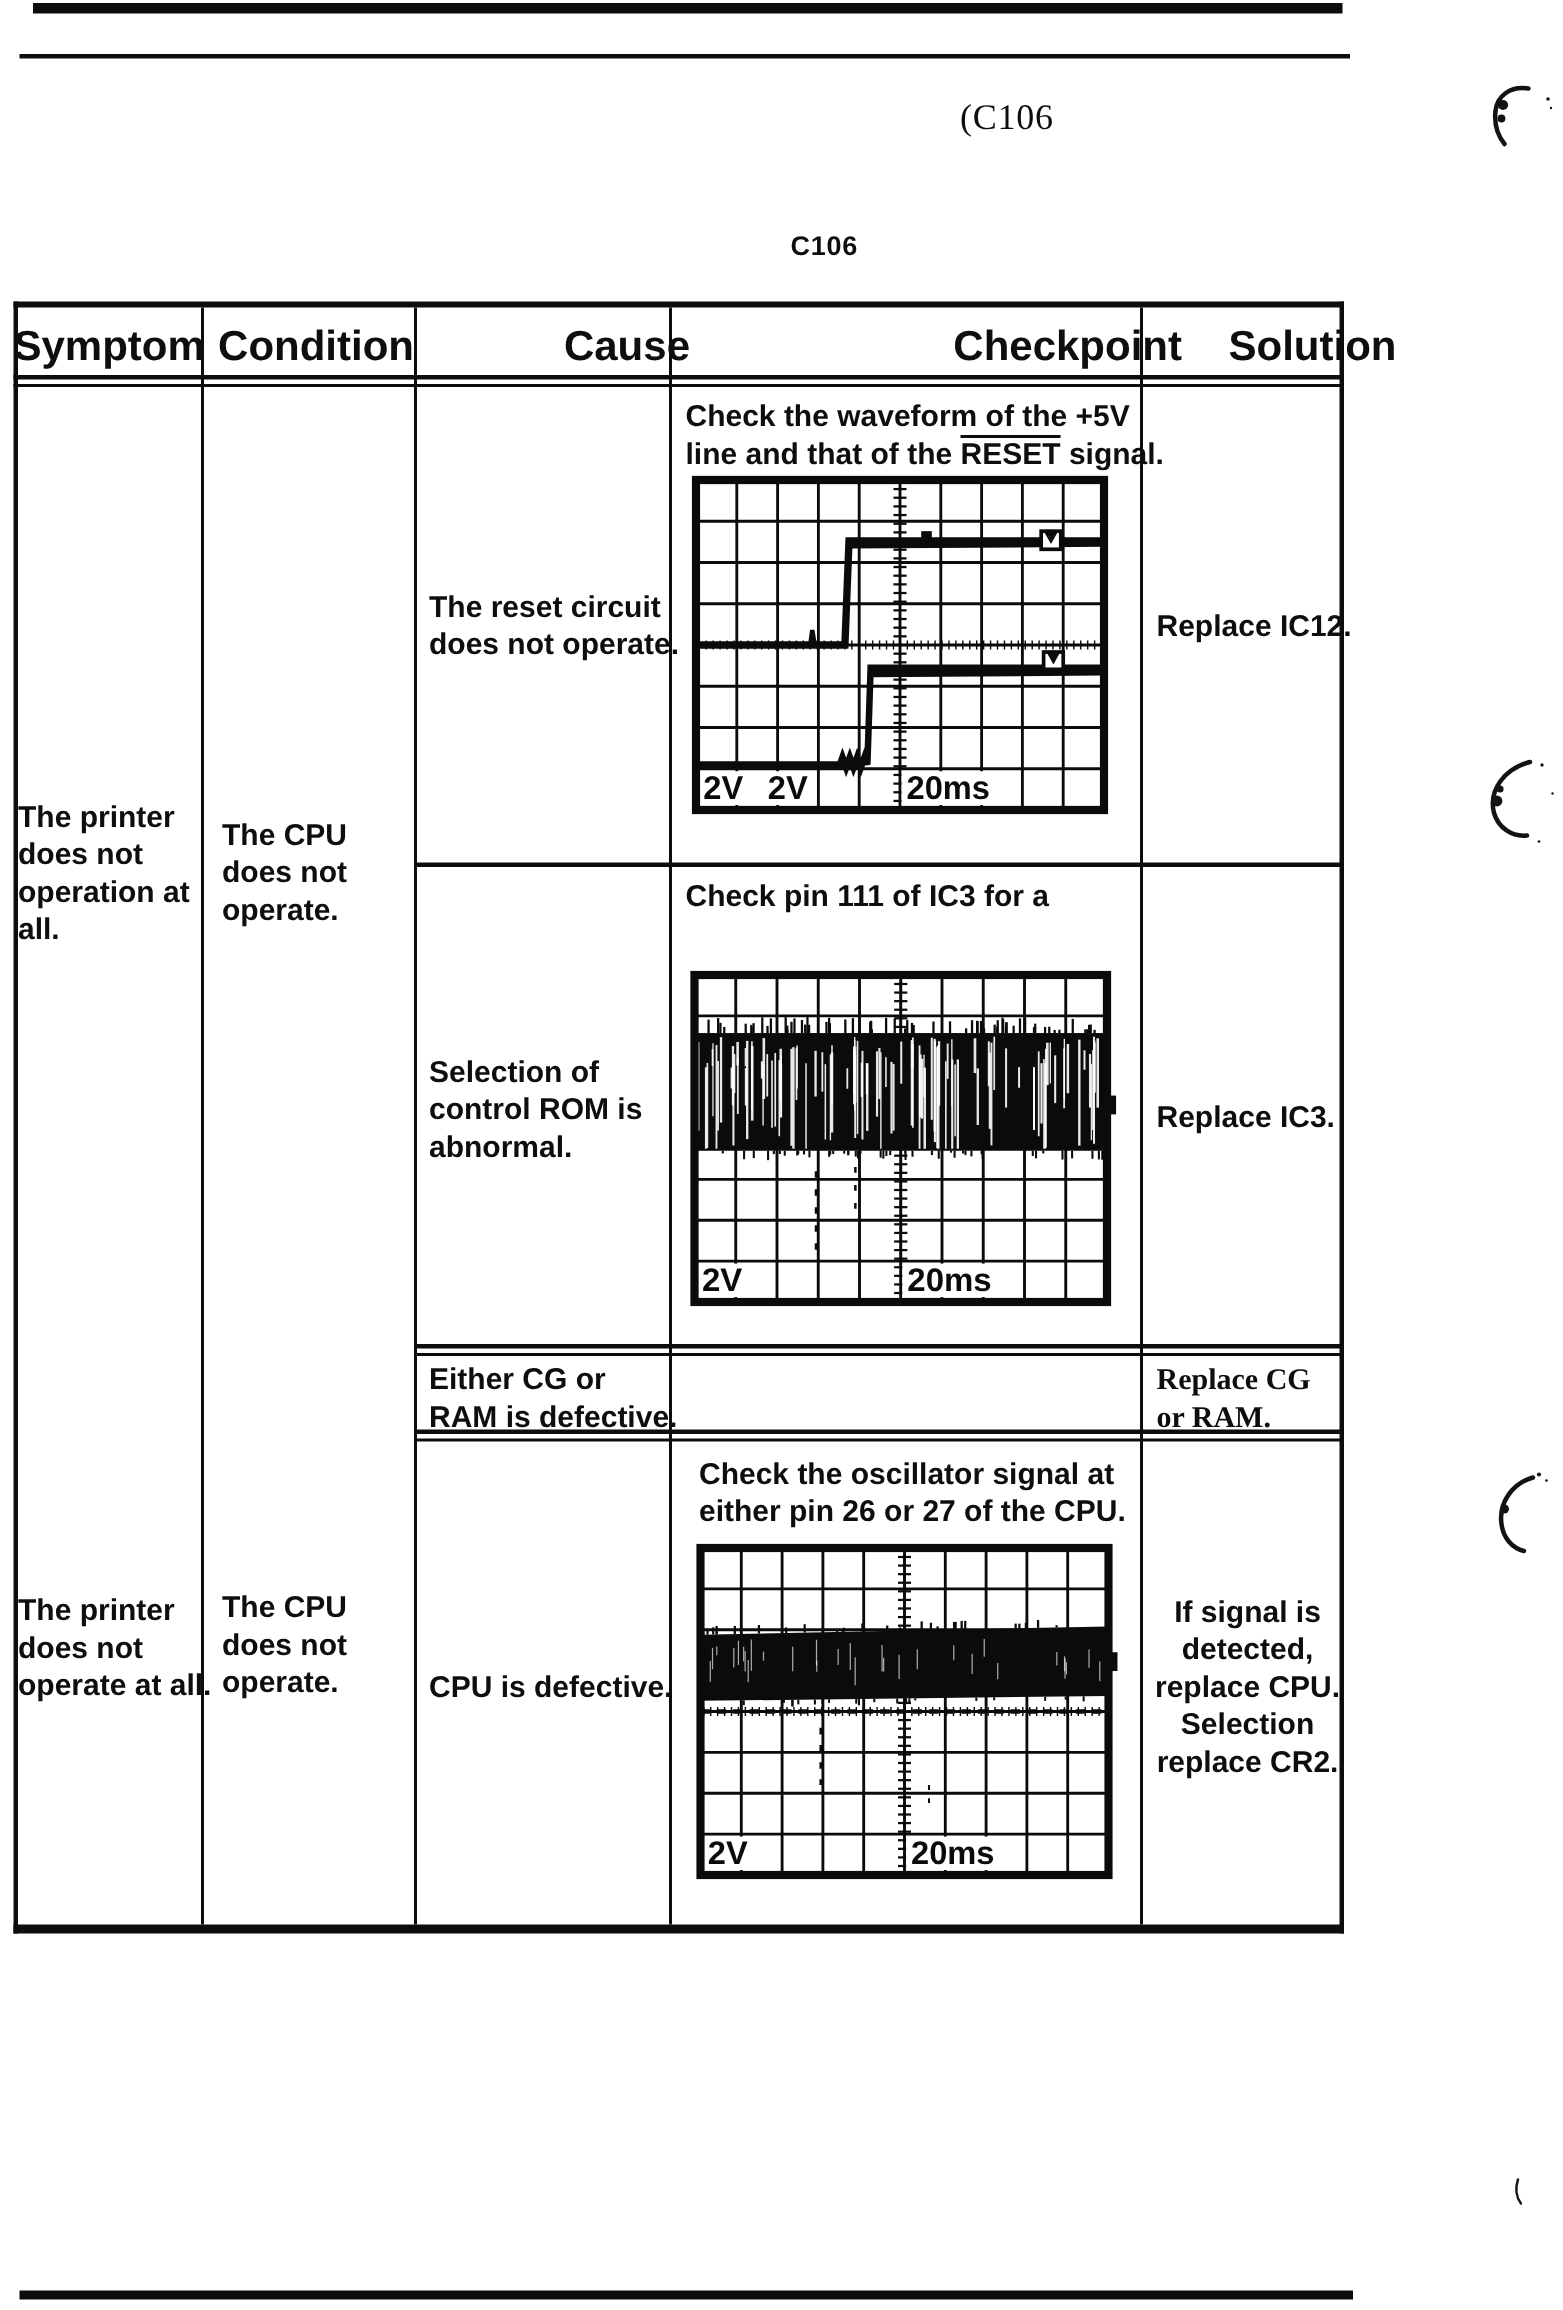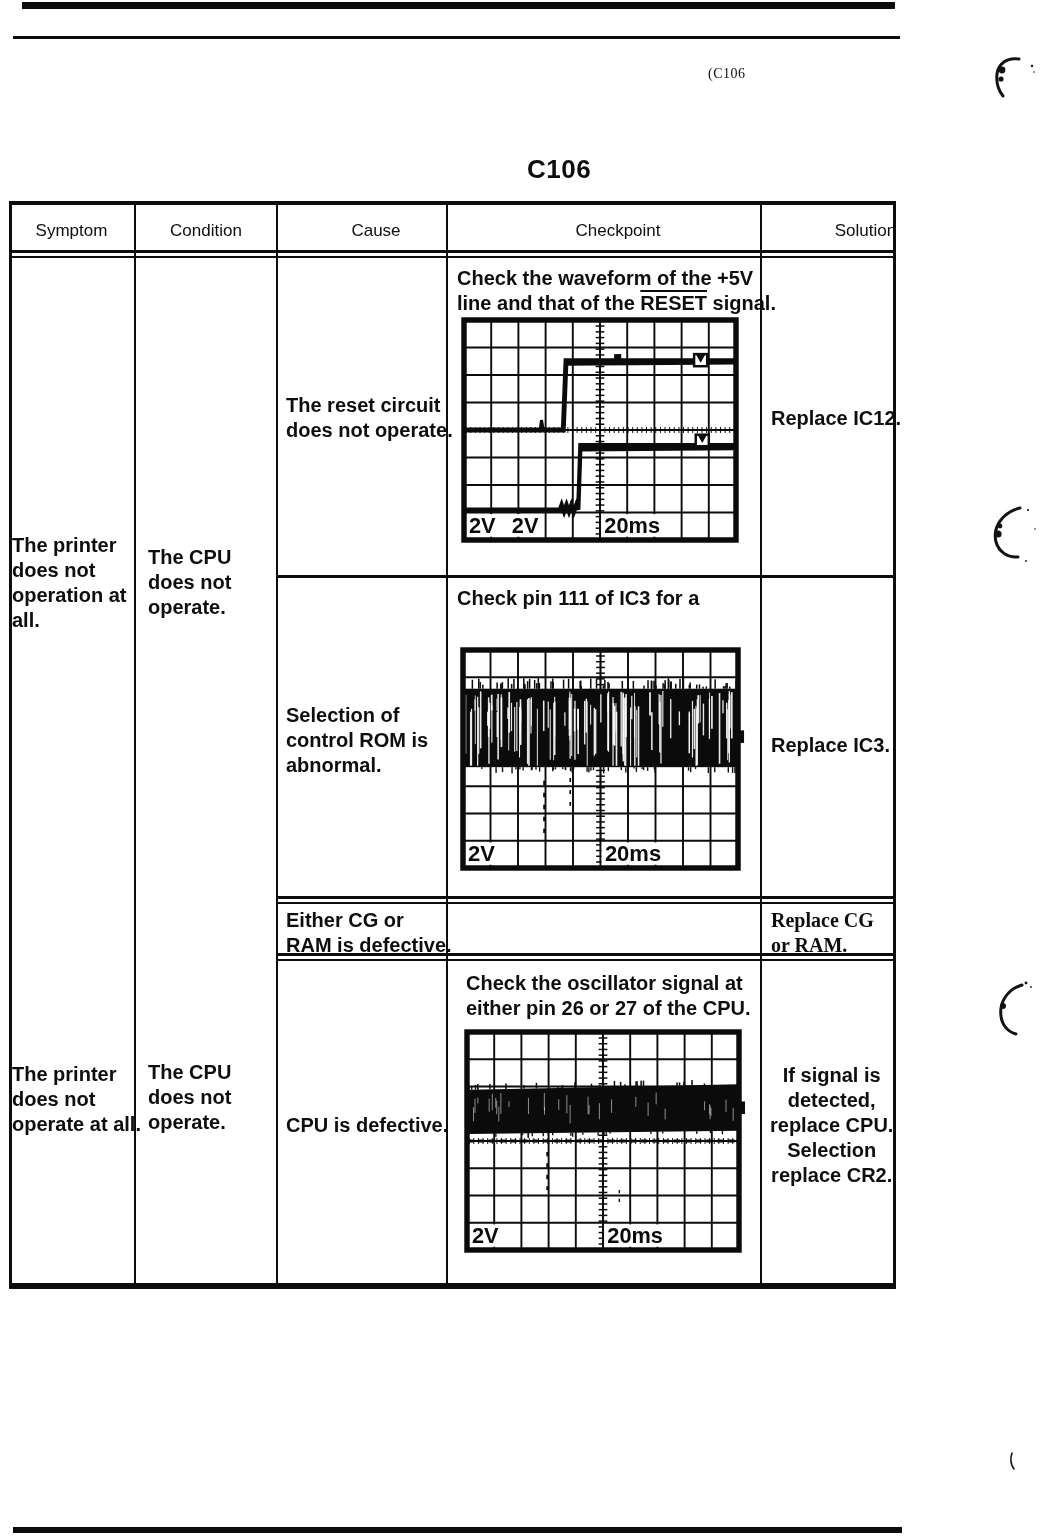--- a/index.html
+++ b/index.html
@@ -1,25 +1,25 @@
 <!DOCTYPE html>
 <html><head>
 <meta charset="utf-8">
 <style>
   html,body{margin:0;padding:0;background:#ffffff;}
   .page{position:relative;width:1042px;height:1540px;background:#ffffff;overflow:hidden;
         font-family:"Liberation Sans","DejaVu Sans",sans-serif;color:#0e0e0e;}
   .rule{position:absolute;background:#0c0c0c;}
-  .corner-ref{position:absolute;left:708px;top:66px;font-family:"Liberation Serif","DejaVu Serif",serif;
-        font-size:14px;font-weight:400;letter-spacing:0.5px;}
-  .doc-title{position:absolute;left:527px;top:154px;font-size:26px;font-weight:700;letter-spacing:0.5px;}
+  .corner-ref{position:absolute;left:640px;top:66px;font-family:"Liberation Serif","DejaVu Serif",serif;
+        font-size:24px;font-weight:400;letter-spacing:0.5px;}
+  .doc-title{position:absolute;left:527px;top:154px;font-size:18px;font-weight:700;letter-spacing:0.5px;}
   .vline,.hline{position:absolute;background:#0d0d0d;}
   .hdouble{position:absolute;background:transparent;border-top:3px solid #0d0d0d;border-bottom:2px solid #0d0d0d;height:3px;}
-  .hcell{position:absolute;top:214px;height:34px;line-height:34px;text-align:center;
-         font-size:17px;font-weight:400;}
+  .hcell{position:absolute;top:214px;height:34px;line-height:34px;text-align:right;
+         font-size:28px;font-weight:700;}
   .tblock{position:absolute;font-size:20px;font-weight:700;line-height:25px;white-space:nowrap;}
   .ovl{text-decoration:overline;}
   svg.scope{position:absolute;overflow:visible;}
   svg.artifact{position:absolute;overflow:visible;}
 </style>
 </head>
 <body>
 
 <div class="page">
 
@@ -39,21 +39,21 @@
   <div class="vline" style="left:446px;top:205px;width:2px;height:1078px;"></div>
   <div class="vline" style="left:760px;top:205px;width:2px;height:1078px;"></div>
 
   <div class="hdouble" style="left:9px;top:250px;width:887px;"></div>
   <div class="hline" style="left:276px;top:575px;width:620px;height:3px;"></div>
   <div class="hdouble" style="left:276px;top:896px;width:620px;"></div>
   <div class="hdouble" style="left:276px;top:953px;width:620px;"></div>
 
   <div class="hcell" style="left:9px;width:125px;">Symptom</div>
   <div class="hcell" style="left:136px;width:140px;">Condition</div>
-  <div class="hcell" style="left:278px;width:196px;">Cause</div>
+  <div class="hcell" style="left:264px;width:196px;">Cause</div>
   <div class="hcell" style="left:448px;width:340px;">Checkpoint</div>
   <div class="hcell" style="left:762px;width:131px;padding-left:38px;">Solution</div>
 
   <div class="tblock" style="left:12px;top:533px;">
     <div>The printer</div>
       <div>does not</div>
     <div>operation at</div>
       <div>all.</div>
   </div>
   <div class="tblock" style="left:148px;top:545px;">

